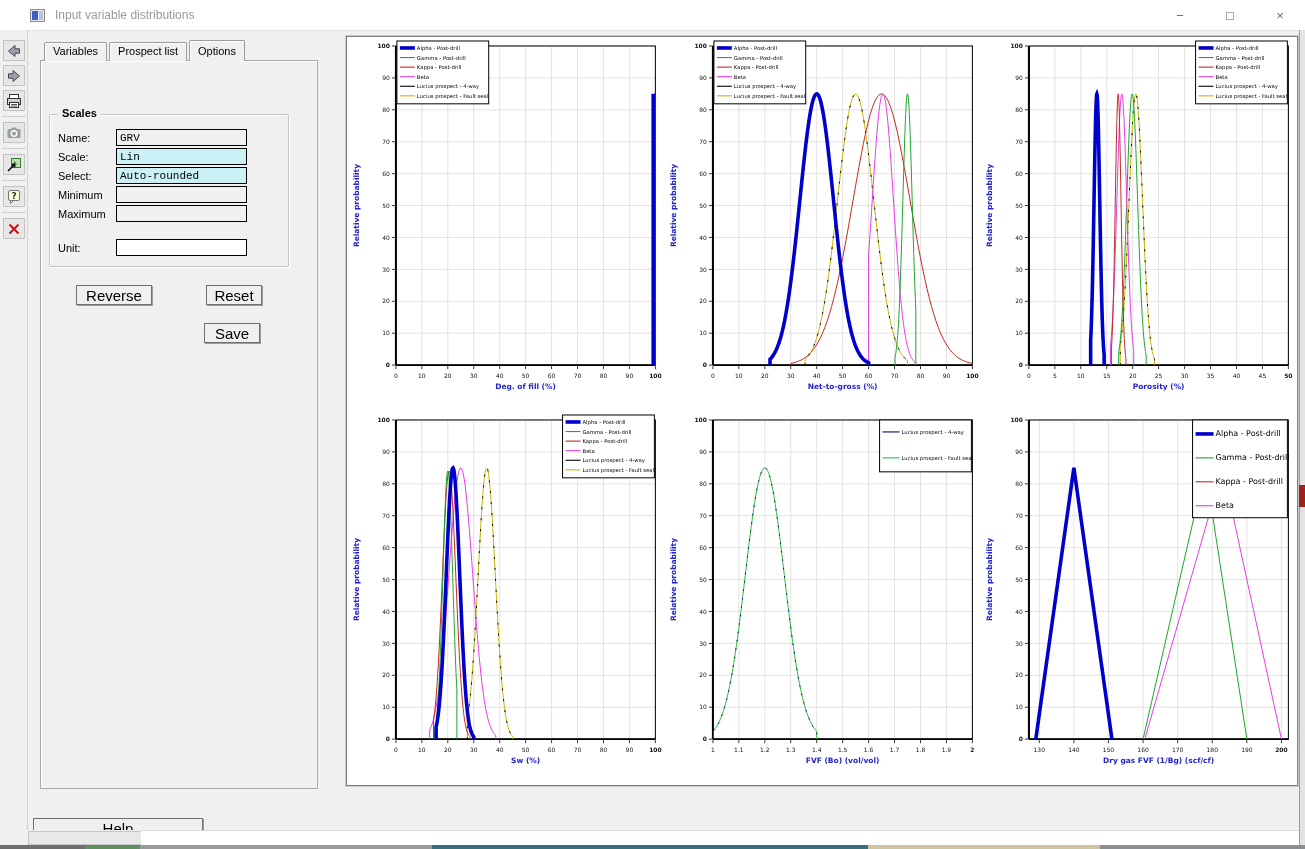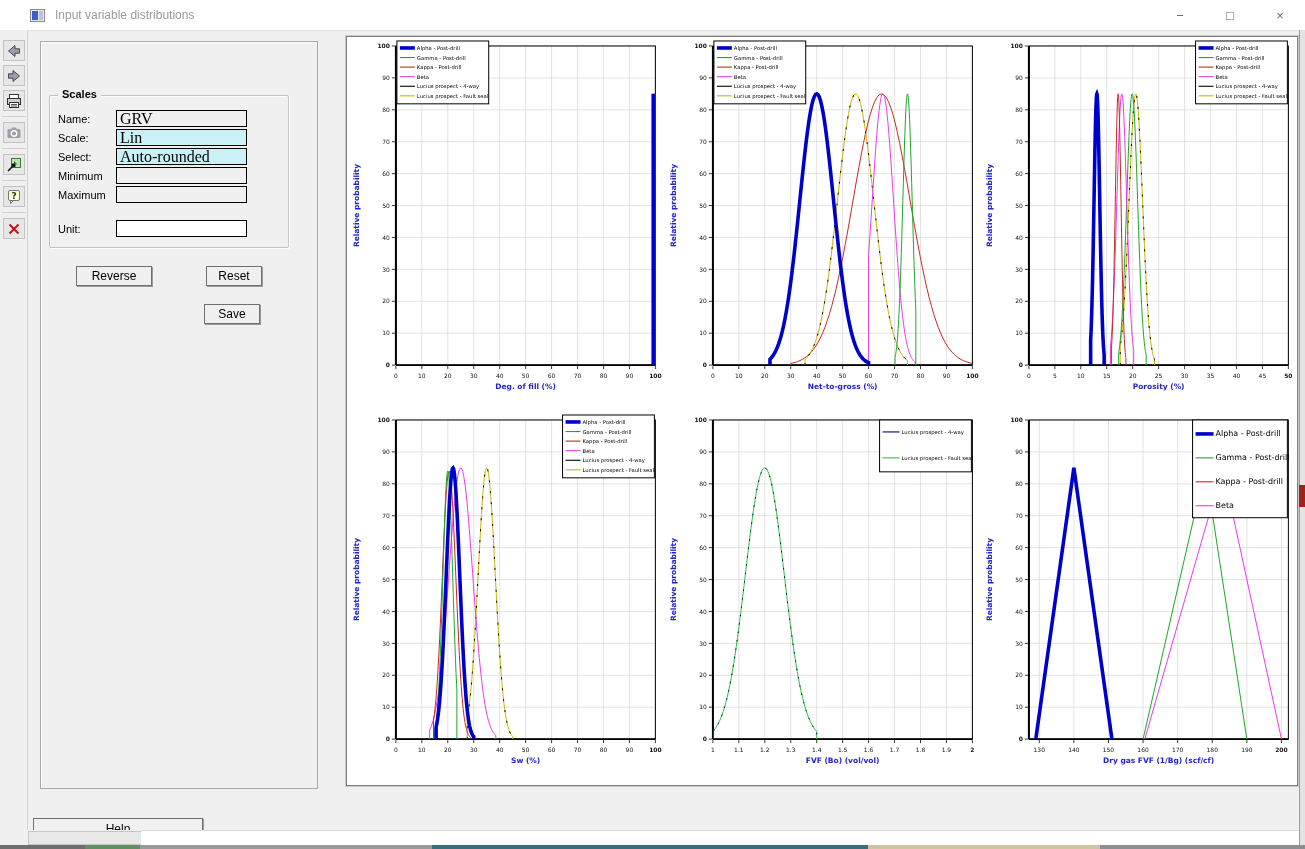--- a/index.html
+++ b/index.html
@@ -30,25 +30,25 @@
            margin-top:-1px;position:relative;padding-top:31px;box-sizing:border-box;}
   .group{border:1px solid #c3c3c3;box-shadow:inset 1px 1px 0 #fff,1px 1px 0 #fff;border-radius:2px;
          position:relative;margin:0 28px 0 8px;padding:12px 8px 8px 8px;}
   .gtitle{position:absolute;top:-8px;left:8px;background:#f0f0f0;padding:0 4px;font-weight:bold;}
   .cbrow{display:flex;align-items:center;margin:5px 0 5px 8px;}
   .cb{width:12px;height:12px;border:1px solid #707070;background:#fff;margin-right:9px;
       font-size:11px;line-height:11px;text-align:center;font-weight:bold;flex:none;}
   .cb.checked::after{content:"✓";}
   .frow{display:flex;align-items:center;margin:2px 0;}
   .flabel{width:58px;}
-  .field{height:15px;border:1px solid #000;font-size:16px;padding:0 3px;width:123px;
-         font-family:Liberation Serif, serif;}
+  .field{height:15px;border:1px solid #000;font-size:11px;padding:0 3px;width:123px;
+         font-family:Liberation Mono, monospace;}
   .bg-grey{background:#f0f0f0;} .bg-cyan{background:#c9f1f6;} .bg-white{background:#fff;} .bg-cyan2{background:#e2f7fa;}
   .btn{background:#f0f0f0;border:1px solid #707070;box-shadow:1px 1px 0 #9c9c9c;height:20px;
-       font-size:12px;font-family:"Liberation Sans",sans-serif;}
+       font-size:15px;font-family:"Liberation Sans",sans-serif;}
   .btnrow1{display:flex;margin:18px 0 0 35px;}
   .btnrow1 .btn:first-child{width:76px;}
   .btnrow1 .btn:last-child{width:56px;margin-left:54px;}
   .btnrow2{display:flex;justify-content:flex-end;margin:18px 57px 0 0;}
   .btnrow2 .btn{width:56px;}
   .smallfield{width:90px;}
   .spin{width:15px;height:17px;font-size:9px;text-decoration:underline;padding:0;margin-left:5px;
         background:#f0f0f0;border:1px solid #707070;box-shadow:1px 1px 0 #9c9c9c;}
   .g-labels{margin-top:24px;} .g-layout{margin-top:18px;}
   
@@ -131,20 +131,25 @@
   </div>
   <div class="tsep"></div>
   <div class="tbtn">
     <svg width="16" height="16" viewBox="0 0 16 16">
       <path d="M3.5 3.5 L12.5 12.5 M12.5 3.5 L3.5 12.5" stroke="#cc1111" stroke-width="2" fill="none"></path>
     </svg>
   </div>
 </div>
 
 <div class="tabpanel">
+  <div class="tabs">
+    <div class="tab">Variables</div>
+    <div class="tab">Prospect list</div>
+    <div class="tab active">Options</div>
+  </div>
   <div class="tabbody">
 
 
     <div class="group" style="margin-top:22px;">
       <span class="gtitle">Scales</span>
       <div class="frow">
         <span class="flabel">Name:</span>
         <input class="field bg-grey" readonly="" value="GRV" style="">
       </div>
       <div class="frow">

